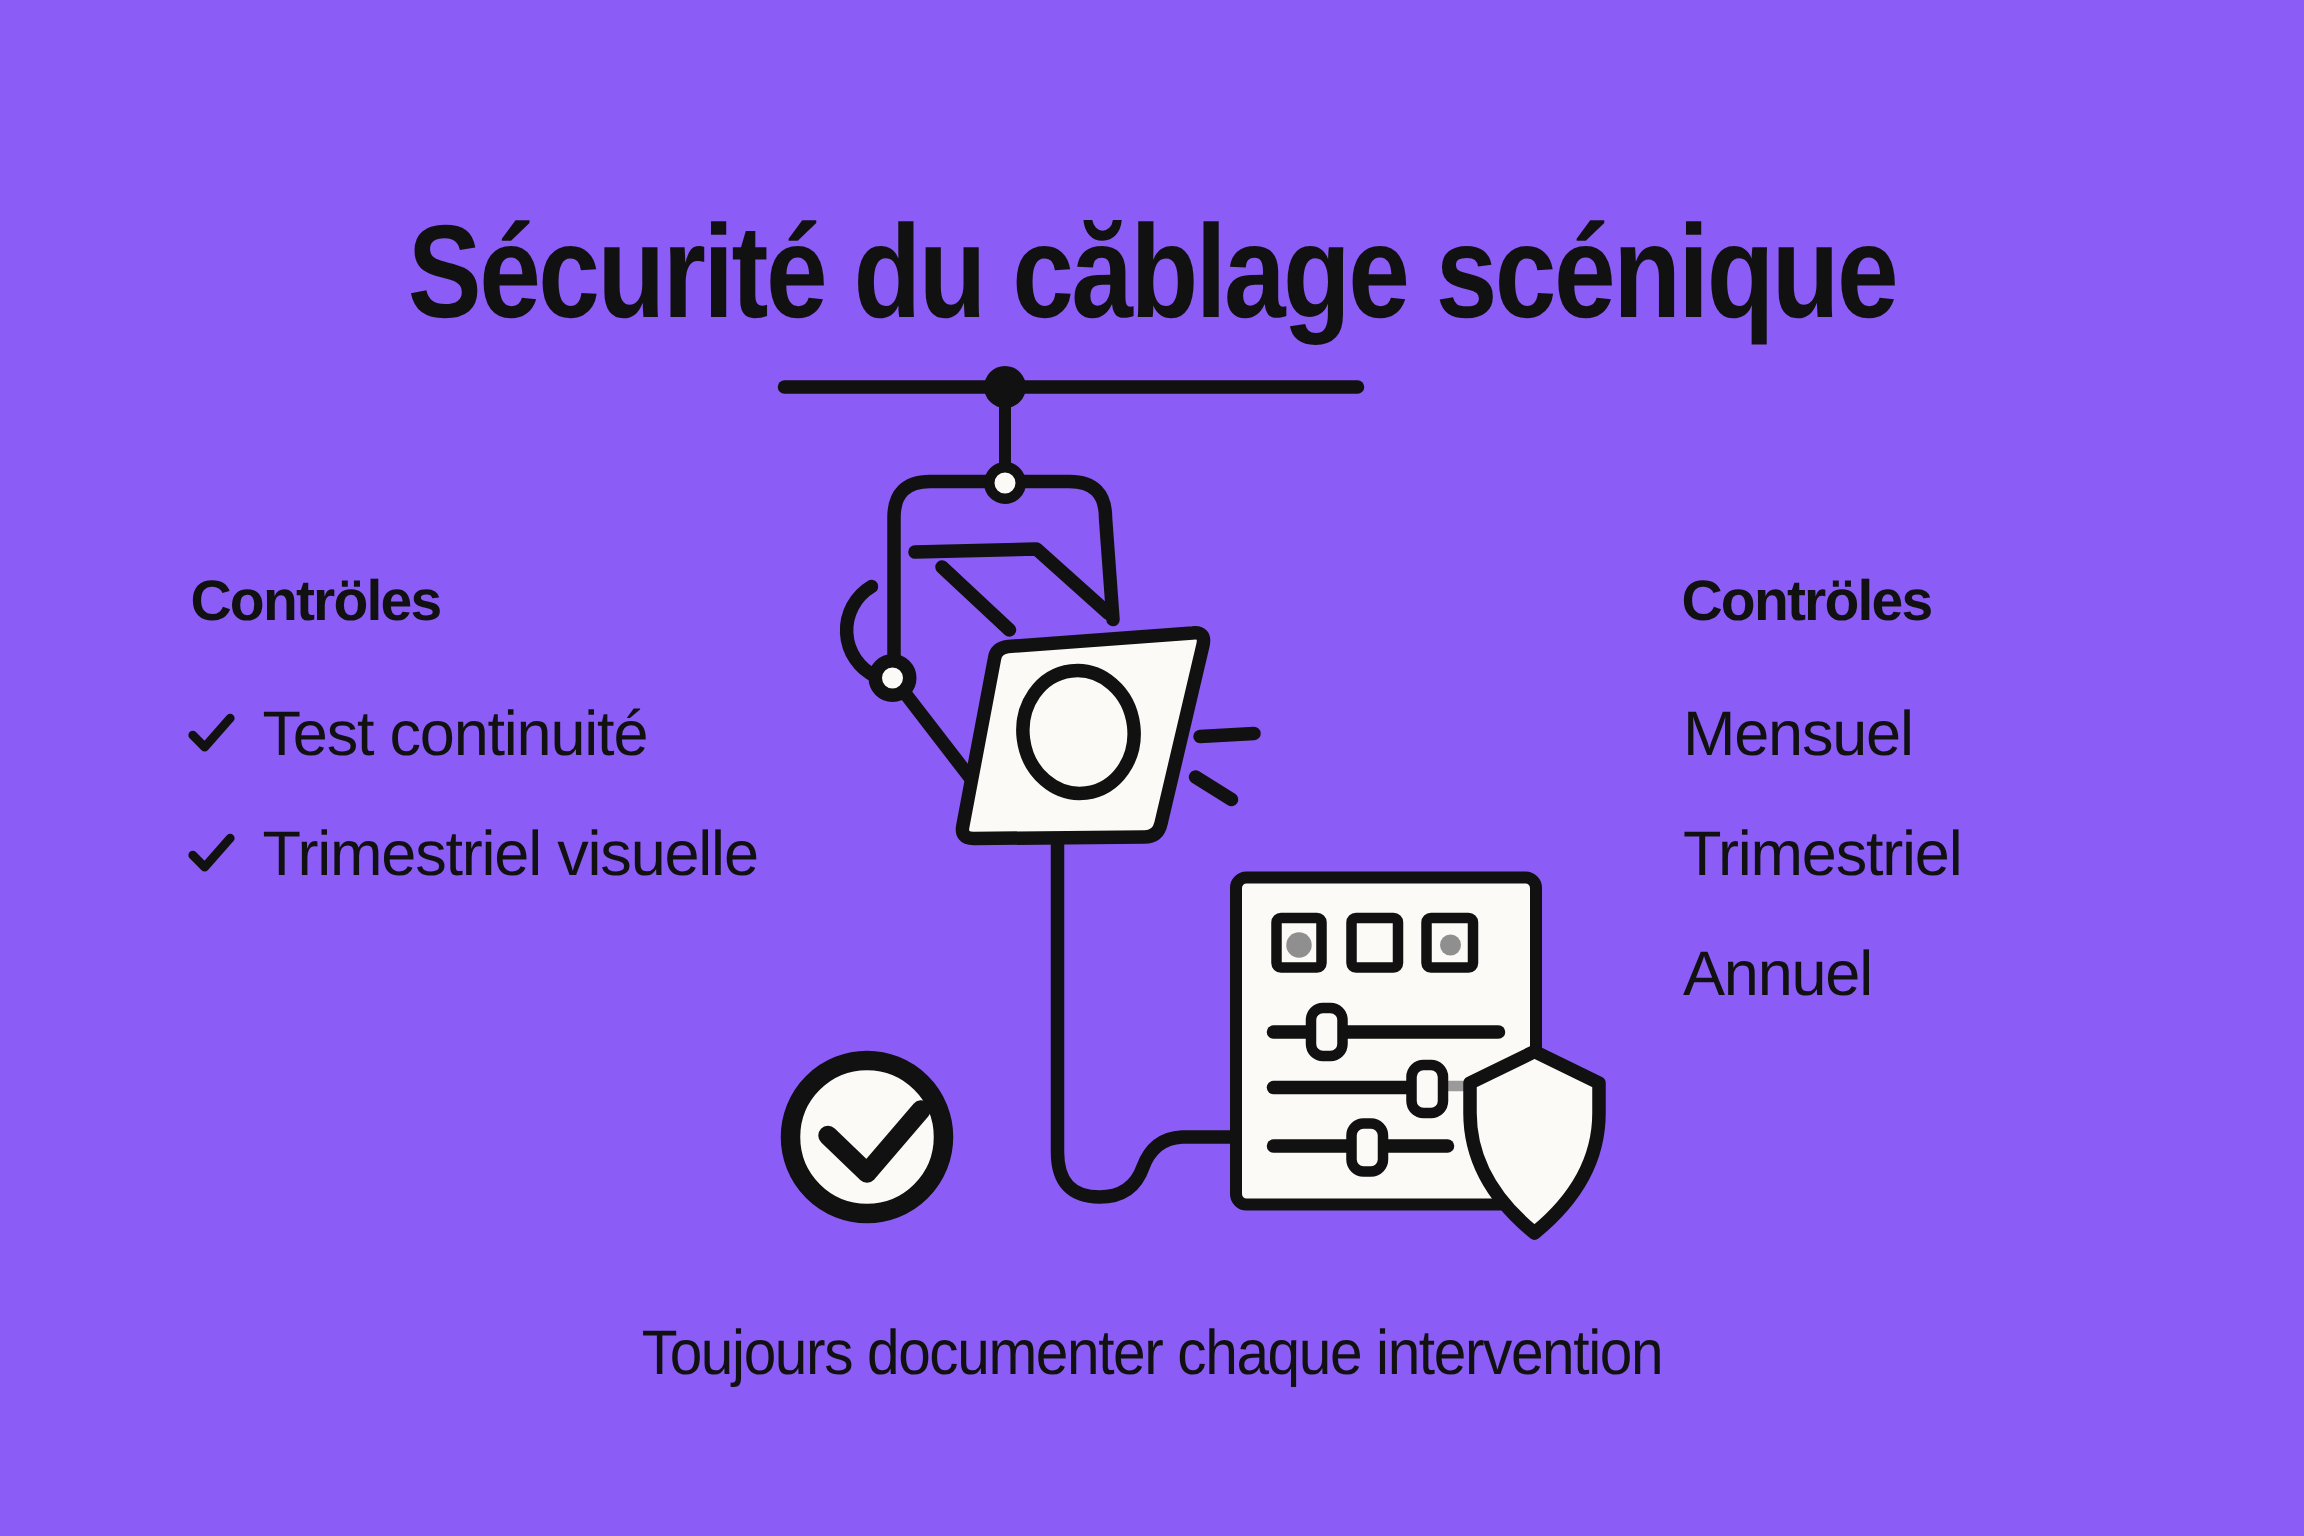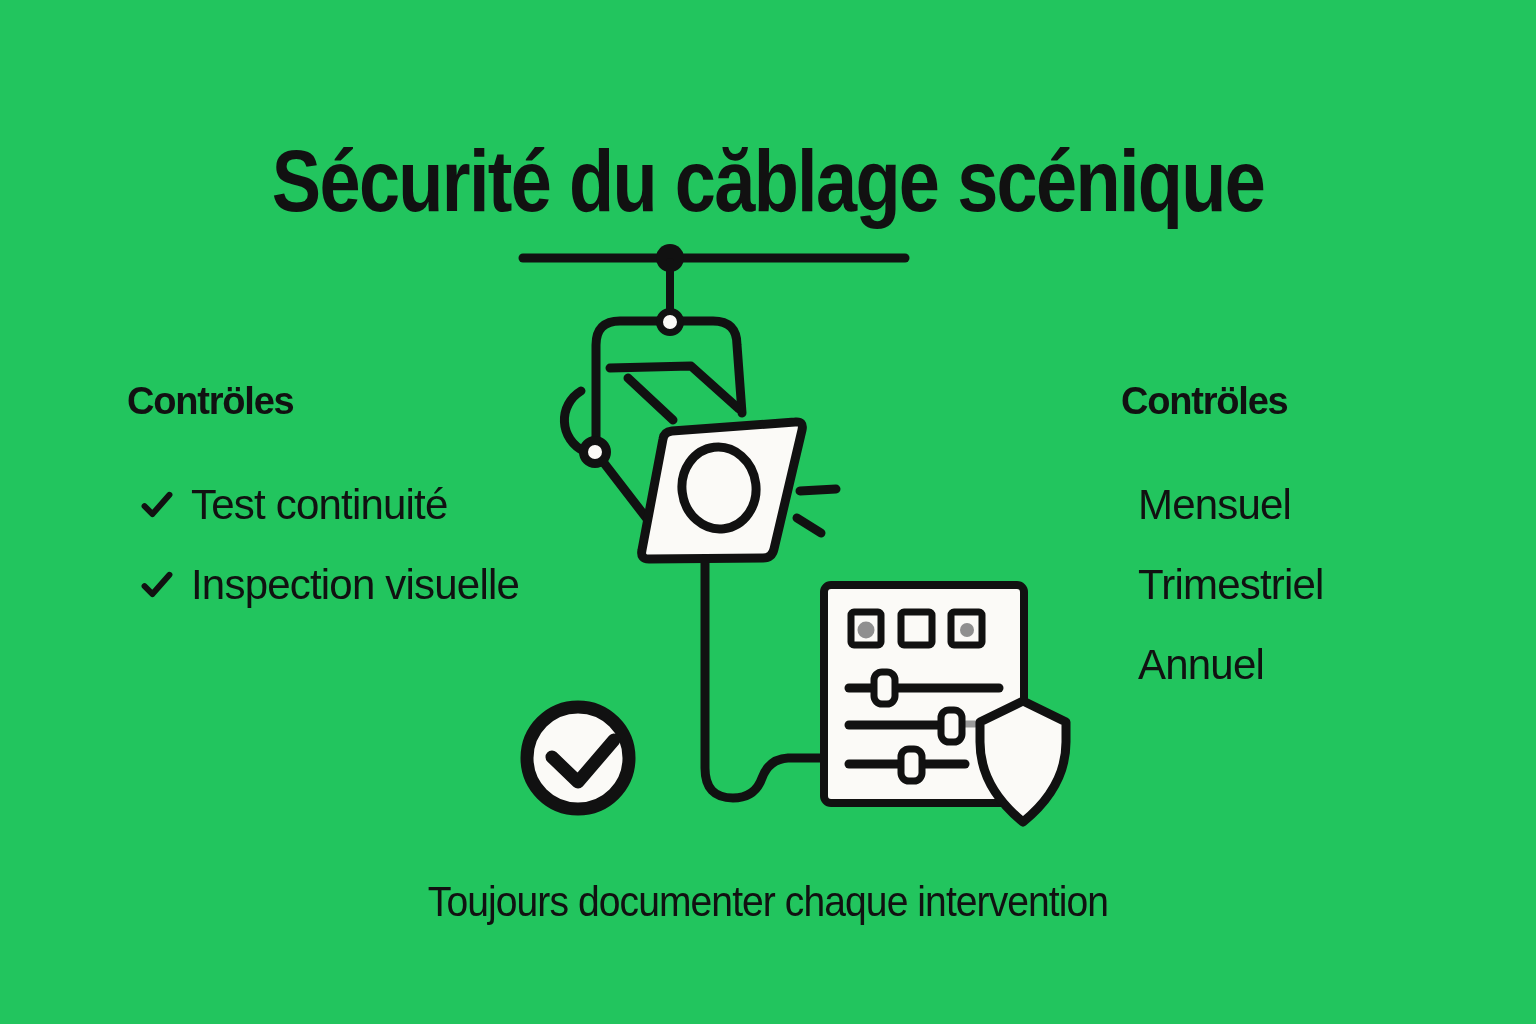--- a/index.html
+++ b/index.html
@@ -1,35 +1,35 @@
 <!DOCTYPE html>
 <html><head>
 <meta charset="utf-8">
 <style>
   html,body{margin:0;padding:0;background:#e9e8e5;}
   .canvas{
     position:relative;width:1536px;height:1024px;overflow:hidden;
-    background:#22c55e;color:#111;
+    background:#8b5cf6;color:#111;
     font-family:"Liberation Sans","DejaVu Sans",sans-serif;
   }
   .art{position:absolute;inset:0;width:100%;height:100%;}
   .title{
     position:absolute;top:76px;left:0;width:100%;
     text-align:center;font-size:88px;font-weight:700;line-height:1.05;
     letter-spacing:-2px;white-space:nowrap;
     transform:scaleX(.84);transform-origin:50% 50%;
   }
   .col-heading{
     position:absolute;top:350px;font-size:38px;font-weight:700;
     letter-spacing:-1.2px;line-height:1;
   }
   .col-heading.left{left:127px;}
   .col-heading.right{left:1121px;}
   ul.items{
-    position:absolute;top:467px;margin:16px;padding:0;list-style:none;
+    position:absolute;top:467px;margin:0;padding:0;list-style:none;
   }
   ul.items.left{left:124px;}
   ul.items.right{left:1122px;text-align:right;}
   ul.items li{
     display:flex;align-items:center;height:44px;margin-bottom:36px;
     font-size:42px;letter-spacing:-0.8px;line-height:1;
   }
   ul.items.left li .label{margin-left:17px;}
   .check-icon{width:34px;height:34px;flex:0 0 34px;display:block;}
   .footer{
@@ -111,21 +111,21 @@
     <li>
       <svg class="check-icon" viewBox="0 0 30 30" fill="none" stroke="#111111" stroke-width="5.2" stroke-linecap="round" stroke-linejoin="round">
         <path d="M4 16 L11 23 L26 6"></path>
       </svg>
       <span class="label">Test continuité</span>
     </li>
     <li>
       <svg class="check-icon" viewBox="0 0 30 30" fill="none" stroke="#111111" stroke-width="5.2" stroke-linecap="round" stroke-linejoin="round">
         <path d="M4 16 L11 23 L26 6"></path>
       </svg>
-      <span class="label">Inspection visuelle</span>
+      <span class="label">Trimestriel visuelle</span>
     </li>
   </ul>
 
   <h2 class="col-heading right">Contröles</h2>
   <ul class="items right">
     <li>
       <span class="label">Mensuel</span>
     </li>
     <li>
       <span class="label">Trimestriel</span>

